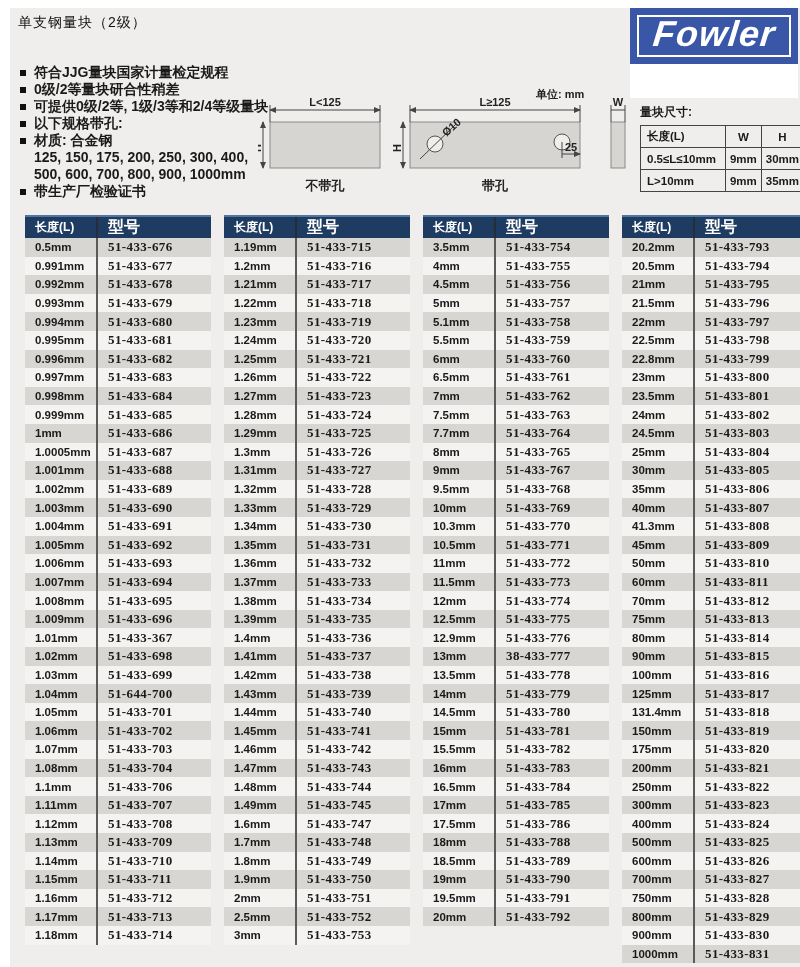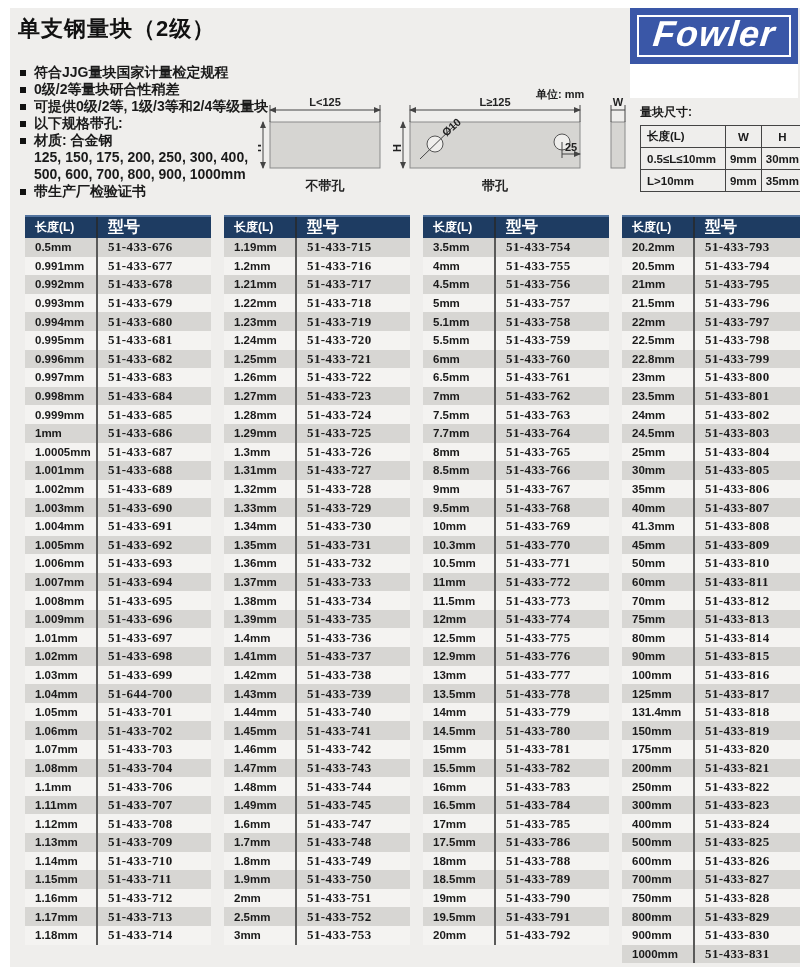--- a/index.html
+++ b/index.html
@@ -1,21 +1,21 @@
 <!DOCTYPE html>
 <html><head>
 <meta charset="utf-8">
 <style>
   * { margin:0; padding:0; box-sizing:border-box; }
   html,body { width:800px; height:967px; background:#fff; }
   body { font-family:"Liberation Sans","DejaVu Sans",sans-serif; color:#1a1a1a; }
   .page { position:relative; width:800px; height:967px; background:#efeeec;
           border-left:10px solid #fff; border-top:8px solid #fff; overflow:hidden; }
 
-  .title { position:absolute; left:8px; top:6px; font-size:22px; font-weight:bold;
+  .title { position:absolute; left:8px; top:6px; font-size:14px; font-weight:normal;
            letter-spacing:1px; color:#111; }
 
   
   .logo-block { position:absolute; left:620px; top:0px; width:168px; }
   .logo-box { height:56px; background:#3a57a7; border:3px solid #3a57a7; position:relative;
               display:flex; align-items:center; justify-content:center; }
   .logo-inner { position:absolute; inset:4px; border:2px solid #fff; }
   .logo-text { position:relative; color:#fff; font-size:36px; font-weight:bold; font-style:italic;
                letter-spacing:1px; transform:skewX(-6deg); line-height:1; padding-bottom:4px; }
   .logo-under { height:34px; background:#fff; }
@@ -265,21 +265,21 @@
         <tr>
           <td>1.008mm</td>
           <td class="mod">51-433-695</td>
         </tr>
         <tr>
           <td>1.009mm</td>
           <td class="mod">51-433-696</td>
         </tr>
         <tr>
           <td>1.01mm</td>
-          <td class="mod">51-433-697</td>
+          <td class="mod">51-433-367</td>
         </tr>
         <tr>
           <td>1.02mm</td>
           <td class="mod">51-433-698</td>
         </tr>
         <tr>
           <td>1.03mm</td>
           <td class="mod">51-433-699</td>
         </tr>
         <tr>
@@ -560,24 +560,20 @@
         </tr>
         <tr>
           <td>7.7mm</td>
           <td class="mod">51-433-764</td>
         </tr>
         <tr>
           <td>8mm</td>
           <td class="mod">51-433-765</td>
         </tr>
         <tr>
-          <td>8.5mm</td>
-          <td class="mod">51-433-766</td>
-        </tr>
-        <tr>
           <td>9mm</td>
           <td class="mod">51-433-767</td>
         </tr>
         <tr>
           <td>9.5mm</td>
           <td class="mod">51-433-768</td>
         </tr>
         <tr>
           <td>10mm</td>
           <td class="mod">51-433-769</td>
@@ -605,21 +601,21 @@
         <tr>
           <td>12.5mm</td>
           <td class="mod">51-433-775</td>
         </tr>
         <tr>
           <td>12.9mm</td>
           <td class="mod">51-433-776</td>
         </tr>
         <tr>
           <td>13mm</td>
-          <td class="mod">51-433-777</td>
+          <td class="mod">38-433-777</td>
         </tr>
         <tr>
           <td>13.5mm</td>
           <td class="mod">51-433-778</td>
         </tr>
         <tr>
           <td>14mm</td>
           <td class="mod">51-433-779</td>
         </tr>
         <tr>

